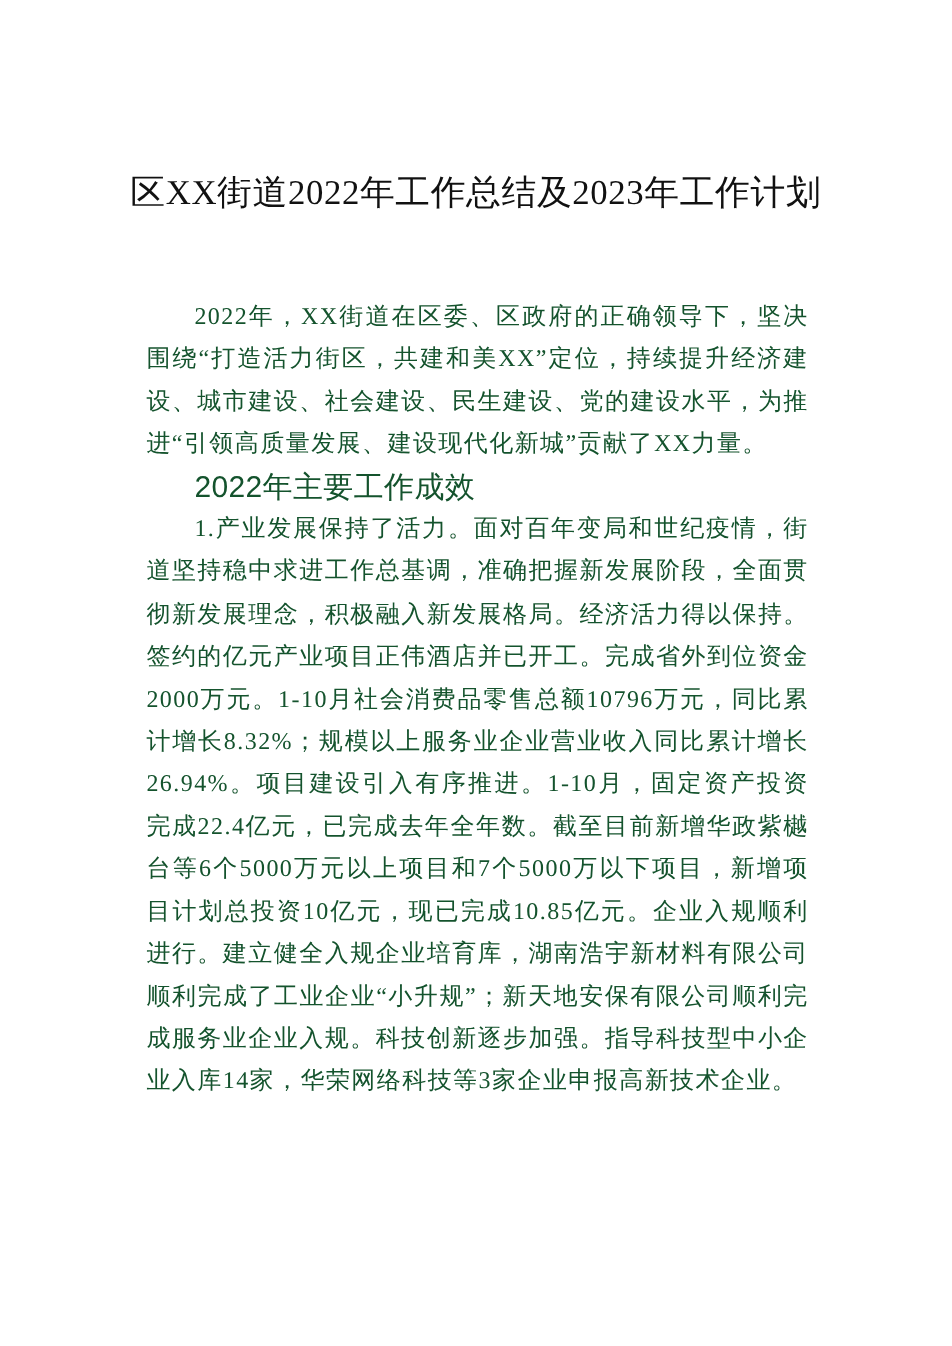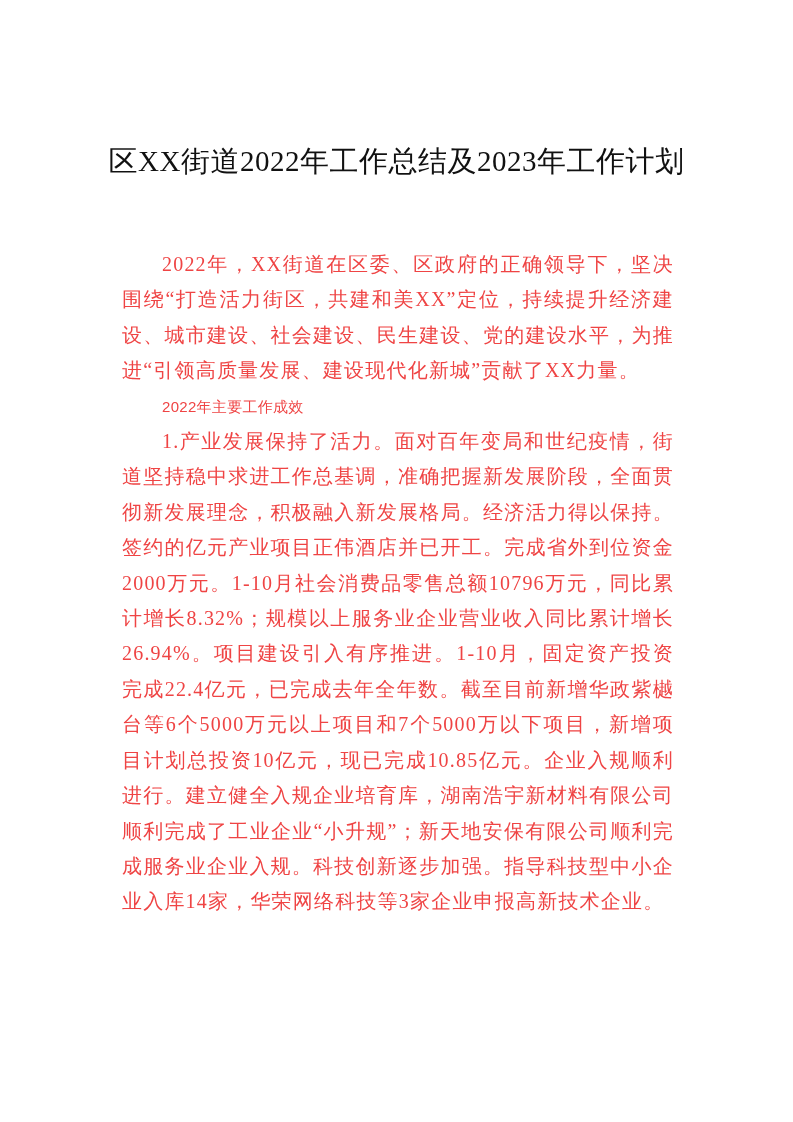--- a/index.html
+++ b/index.html
@@ -10,28 +10,28 @@
   }
   .title {
     position: absolute; left: 100px; width: 593px; top: 132px;
     font-family: "Liberation Serif", "DejaVu Serif", serif;
     font-size: 29px; line-height: 58px; text-align: center; color: #111;
     letter-spacing: 0.5px;
   }
   .body {
     position: absolute; left: 122px; width: 552px; top: 247px;
     font-family: "Liberation Serif", "DejaVu Serif", serif;
-    font-size: 20px; line-height: 35.4px; color: #ef4444;
+    font-size: 20px; line-height: 35.4px; color: #14532d;
     text-align: justify; text-justify: inter-character;
     letter-spacing: 1.2px;
   }
   .body p { margin: 0; text-indent: 40px; }
   .subheading {
     font-family: "Liberation Sans", "DejaVu Sans", sans-serif;
-    font-size: 15px; letter-spacing: 0.3px;
+    font-size: 25px; letter-spacing: 0.3px;
   }
   .bold-lead { font-weight: normal; }
 </style>
 </head>
 <body>
 
 <div class="page">
   <div class="title">区XX街道2022年工作总结及2023年工作计划</div>
 
   <div class="body">

